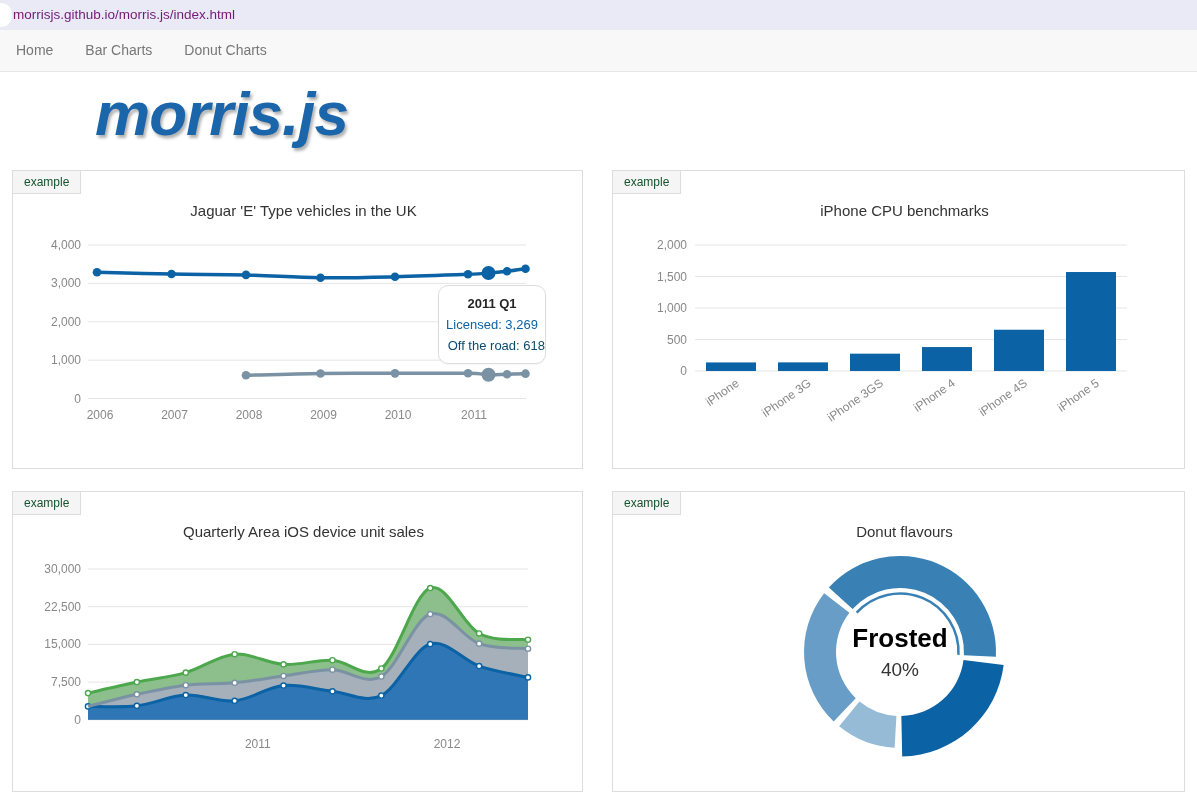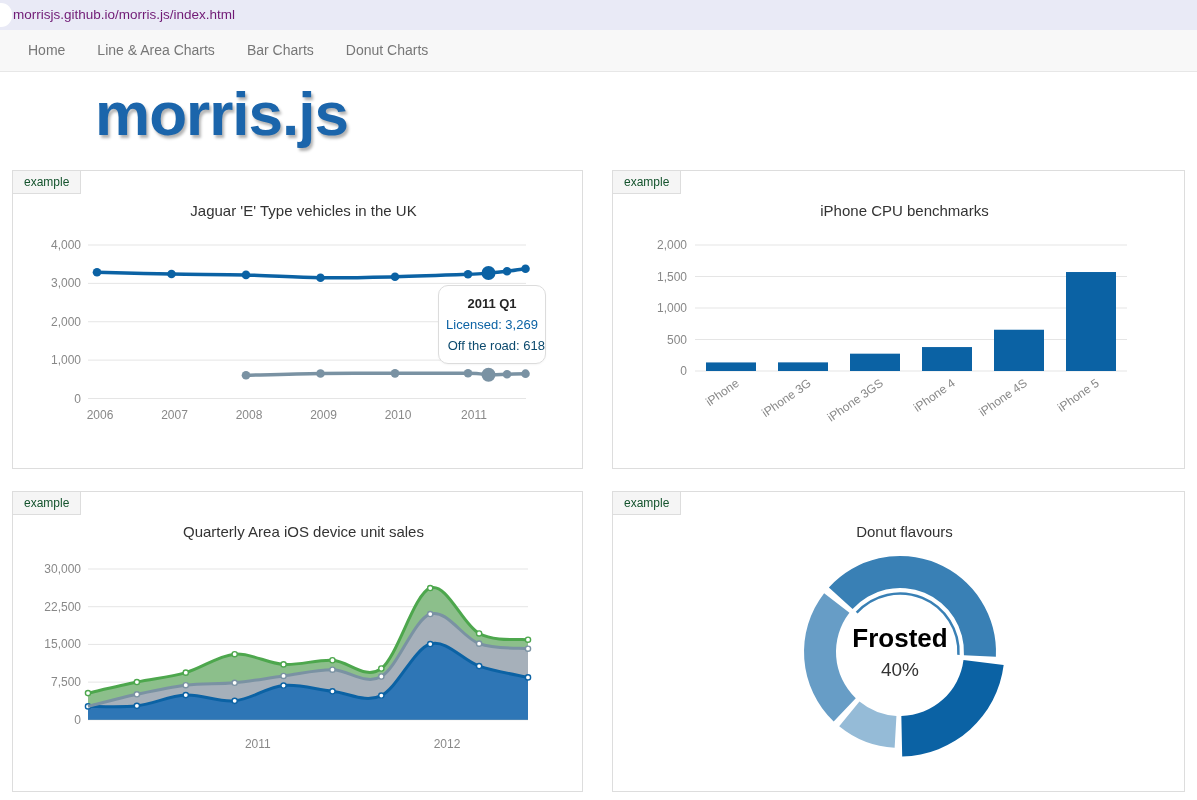--- a/index.html
+++ b/index.html
@@ -8,26 +8,26 @@
   #stage { position:relative; width:1197px; height:800px; background:#fff; }
 
   
   .urlbar { position:absolute; left:0; top:0; width:1197px; height:30px; background:#e9eaf6; }
   .urlbar .pill { position:absolute; left:-10px; top:3px; width:22px; height:24px;
                   background:#fff; border-radius:12px; }
   .urlbar .url { position:absolute; left:13px; top:0; line-height:30px; font-size:13.5px; color:#701a75; }
 
   
   .navbar { position:absolute; left:0; top:30px; width:1197px; height:42px; background:#f8f8f8;
-            border-bottom:1px solid #e7e7e7; display:flex; padding-left:12px; }
+            border-bottom:1px solid #e7e7e7; display:flex; }
   .navbar a { display:block; padding:0 16px; line-height:41px; font-size:14px; color:#777;
               text-decoration:none; white-space:nowrap; }
 
   .brand { position:absolute; left:95px; top:78px; font-size:62px; font-weight:bold;
-           color:#1b65ab; letter-spacing:-1px; text-shadow:2px 3px 3px rgba(0,0,0,0.3); }
+           color:#1b65ab; letter-spacing:-1px; text-shadow:2px 3px 3px rgba(0,0,0,0.3);font-style:italic; }
 
   .panel { position:absolute; background:#fff; border:1px solid #ddd; }
   #panel1 { left:12px;  top:170px; width:571px; height:299px; }
   #panel2 { left:612px; top:170px; width:573px; height:299px; }
   #panel3 { left:12px;  top:491px; width:571px; height:301px; }
   #panel4 { left:612px; top:491px; width:573px; height:301px; }
 
   .example-tab { position:absolute; top:-1px; left:-1px; background:#f5f5f5; border:1px solid #ddd;
                  padding:4px 11px; font-size:12px; color:#14532d; z-index:3; }
   .chart-title { position:absolute; top:31px; left:12px; right:0; text-align:center;
@@ -53,21 +53,20 @@
 
 <div id="stage">
 
   <div class="urlbar">
     <div class="pill"></div>
     <div class="url">morrisjs.github.io/morris.js/index.html</div>
   </div>
 
   <div class="navbar">
     <a href="#">Home</a>
-    <a href="#">Line &amp; Area Charts</a>
     <a href="#">Bar Charts</a>
     <a href="#">Donut Charts</a>
   </div>
 
   <div class="brand">morris.js</div>
 
   <div class="panel" id="panel1">
     <span class="example-tab">example</span>
     <div class="chart-title">Jaguar 'E' Type vehicles in the UK</div>
     <svg id="svg-line" width="569" height="297">

